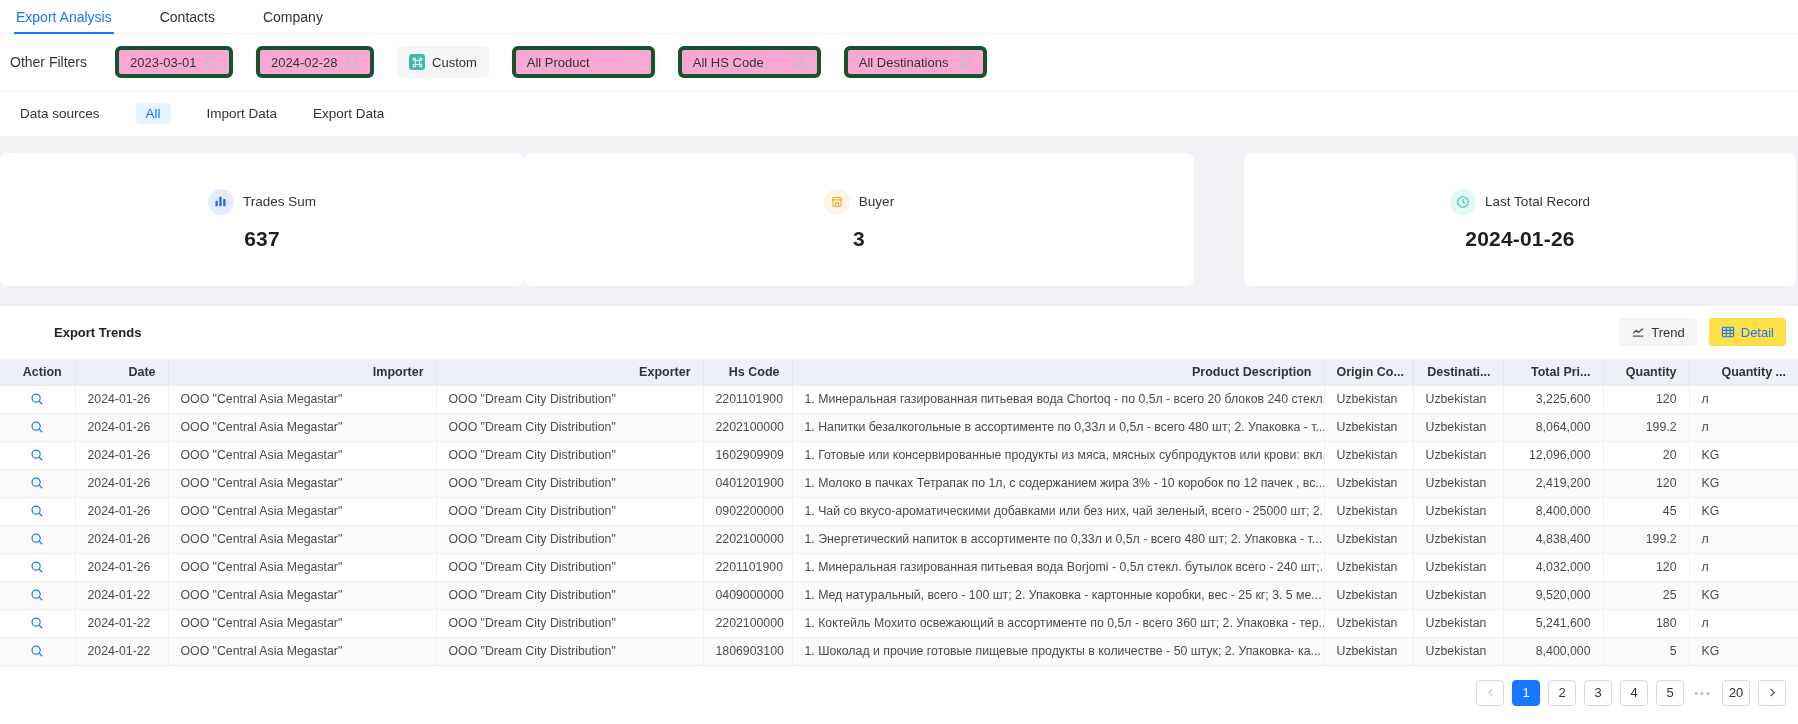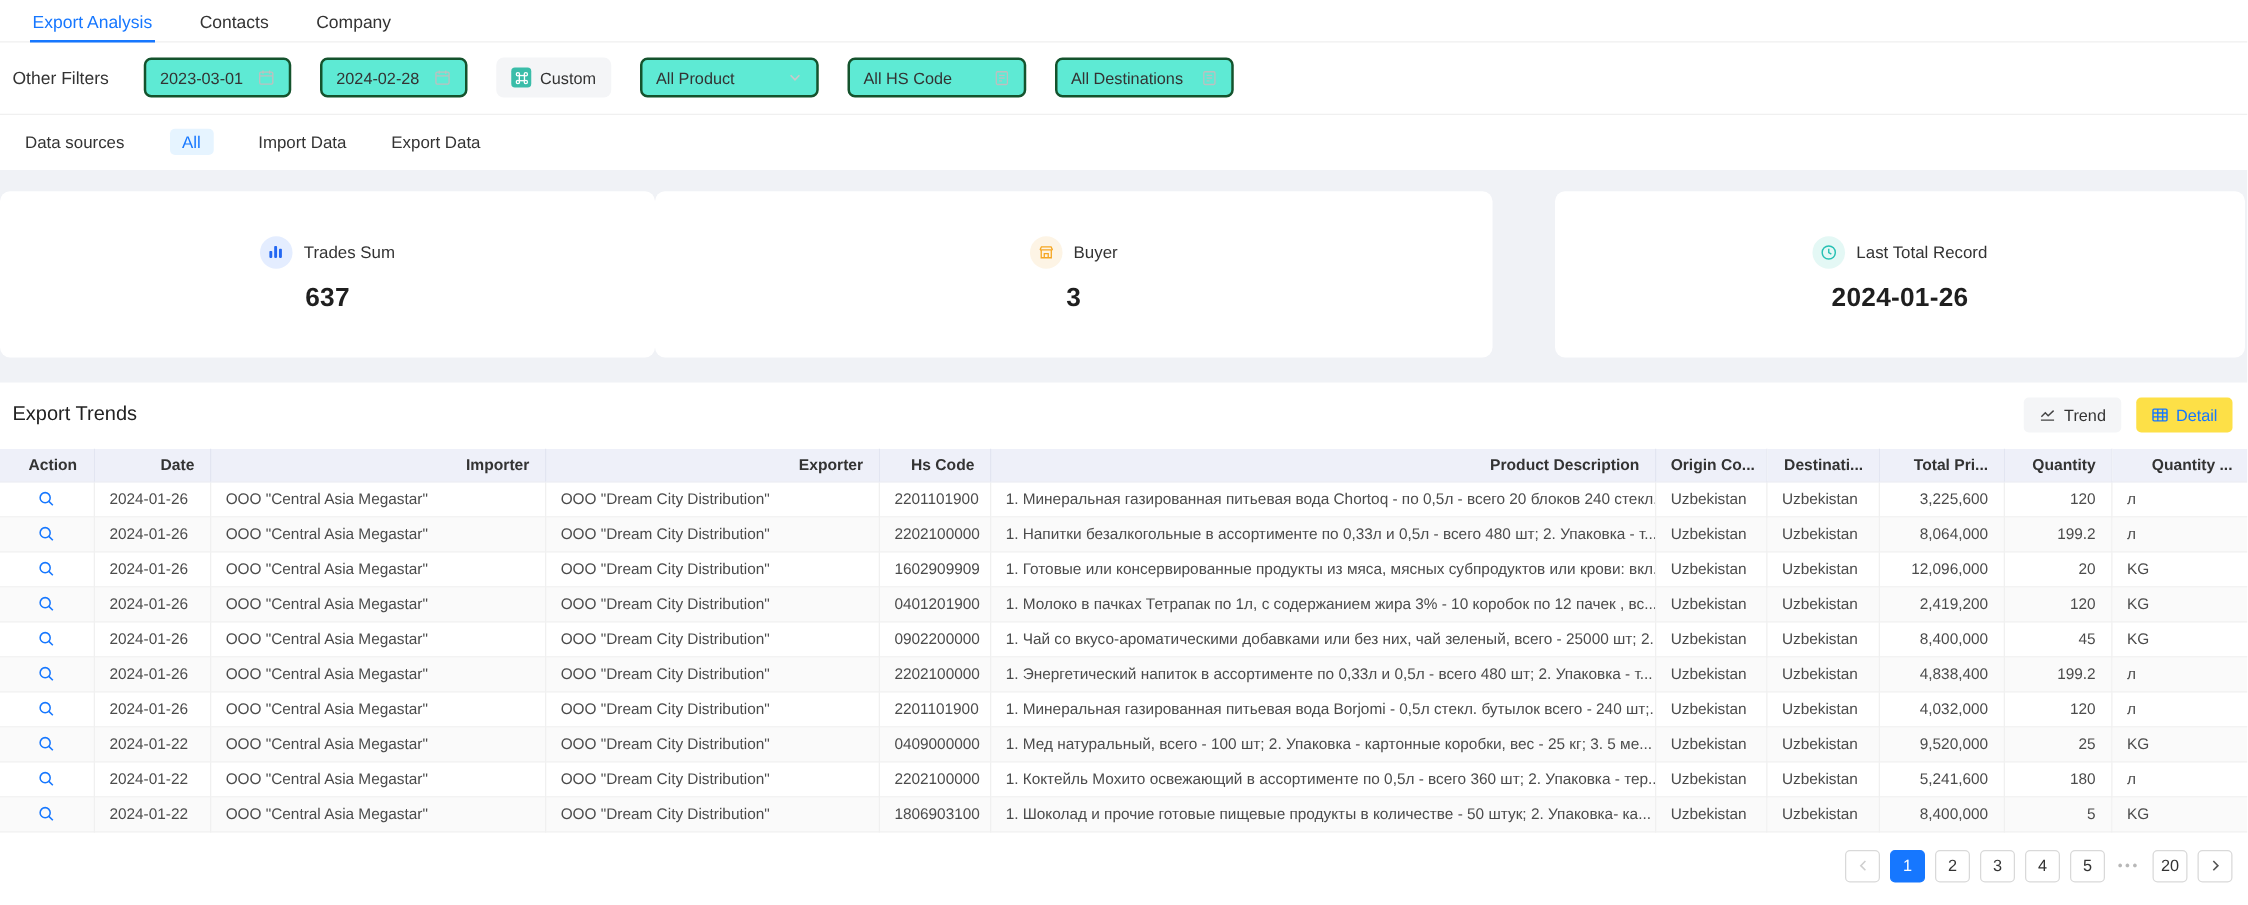--- a/index.html
+++ b/index.html
@@ -2,28 +2,28 @@
 <html><head>
 <meta charset="utf-8">
 <style>
   * { box-sizing: border-box; margin: 0; padding: 0; }
   html,body { width:1798px; height:724px; }
   body {
     font-family: "Liberation Sans", sans-serif;
     background:#fff; color:#333; overflow:hidden; font-size:13px;
   }
   
-  .tabs-bar { display:flex; gap:34px; padding-left:24px; border-bottom:1px solid #f0f0f0; }
+  .tabs-bar { display:flex; gap:44px; padding-left:14px; border-bottom:1px solid #f0f0f0; }
   .tab { position:relative; padding:9px 2px 8px; font-size:14px; color:#333; cursor:pointer; }
   .tab.active { color:#1677ff; }
   .tab.active::after { content:""; position:absolute; left:0; right:0; bottom:-1px; height:2px; background:#1677ff; }
   
   .filter-row { display:flex; align-items:center; gap:23px; padding:12px 10px 13px; }
   .filter-label { font-size:14px; color:#333; margin-right:5px; }
-  .ctl { height:32px; border:2px solid #14532d; border-radius:6px; background:#5eead4;
+  .ctl { height:32px; border:4px solid #14532d; border-radius:6px; background:#f9a8d4;
          display:flex; align-items:center; justify-content:space-between; padding:0 11px; font-size:13px; color:#333; }
   .ctl-date { width:118px; }
   .ctl-select { width:143px; }
   .custom-btn { height:32px; border-radius:6px; background:#f4f5f7; display:flex; align-items:center; gap:7px; padding:0 12px; font-size:13px; color:#333; cursor:pointer; }
   .cmd-ico { width:16px; height:16px; border-radius:3px; background:#3abda9; display:flex; align-items:center; justify-content:center; }
   .filter-divider { border:none; border-top:1px solid #f0f0f0; }
   
   .sources-row { display:flex; align-items:center; gap:36px; padding:11px 20px 12px; font-size:13.5px; }
   .source-opt { color:#333; cursor:pointer; }
   .source-opt.active { background:#e6f4ff; color:#1677ff; border-radius:4px; padding:3px 10px; }
@@ -35,21 +35,21 @@
   .card-2 { width:670px; }
   .card-3 { width:552px; margin-left:50px; }
   .card-head { display:flex; align-items:center; gap:9px; font-size:13.5px; color:#333; }
   .icon-circle { width:26px; height:26px; border-radius:50%; display:flex; align-items:center; justify-content:center; }
   .ic-blue { background:#e4edff; }
   .ic-orange { background:#fdf4e5; }
   .ic-teal { background:#e4f8f5; }
   .card-value { font-size:21px; font-weight:700; color:#1f1f1f; letter-spacing:.2px; }
   
   .trends-header { display:flex; justify-content:space-between; align-items:center; padding:12px 12px 13px 10px; }
-  .trends-title { font-size:16px; font-weight:400; color:#222; }
+  .trends-title { font-size:13px; font-weight:700; color:#222;margin-left:44px; }
   .view-btns { display:flex; gap:12px; }
   .view-btn { height:28px; border-radius:4px; display:flex; align-items:center; gap:6px; padding:0 12px; font-size:13px; cursor:pointer; }
   .trend-btn { background:#f4f5f7; color:#333; }
   .detail-btn { background:#fde047; color:#1677ff; }
   
   table { width:1798px; border-collapse:collapse; table-layout:fixed; }
   thead th { background:#eef0f9; font-weight:700; text-align:right; height:26px; padding:0 12px;
              border-right:1px solid #e2e5f1; border-bottom:1px solid #e7e9f2; color:#333;
              font-size:12.5px; white-space:nowrap; overflow:hidden; }
   thead th:last-child, tbody td:last-child { border-right:none; }

